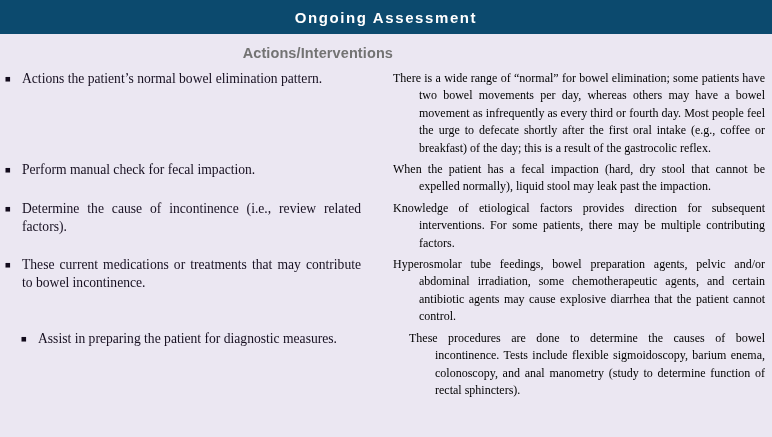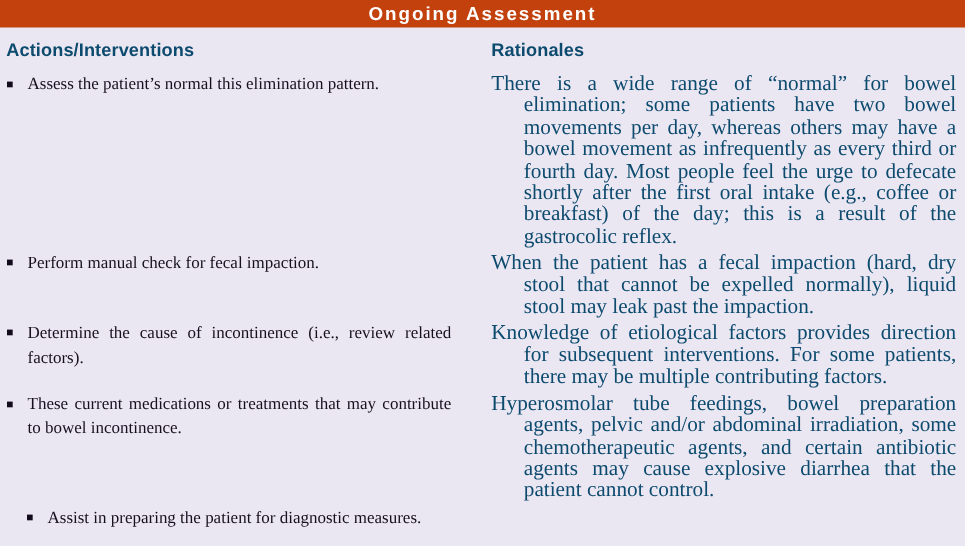--- a/index.html
+++ b/index.html
@@ -9,22 +9,22 @@
     background: #ffffff;
   }
   .card {
     width: 772px;
     height: 437px;
     background: #ebe7f2;
     overflow: hidden;
     position: relative;
   }
   .title-bar {
-    height: 22px;
-    background: #c2410c;
+    height: 34px;
+    background: #0c4a6e;
     display: flex;
     align-items: center;
     justify-content: center;
   }
   .title-bar .title {
     color: #ffffff;
     font-family: "Liberation Sans", sans-serif;
     font-weight: bold;
     font-size: 15px;
     letter-spacing: 1.6px;
@@ -34,22 +34,23 @@
   }
   .grid-row {
     display: grid;
     grid-template-columns: 388px 1fr;
   }
   .col-headers { margin-bottom: 9px; }
   .col-header {
     font-family: "Liberation Sans", sans-serif;
     font-weight: bold;
     font-size: 14.5px;
-    color: #0c4a6e;
+    color: #737373;
     letter-spacing: 0.1px;
+    text-align: right;
   }
   .row { margin-bottom: 4px; }
   .row:last-child { margin-bottom: 0; margin-left: 16px; }
   .action {
     font-size: 13.6px;
     line-height: 17.4px;
     color: #160f20;
     text-align: justify;
     padding-right: 32px;
     padding-left: 17px;
@@ -57,62 +58,62 @@
   }
   .bullet {
     display: inline-block;
     width: 17px;
     text-indent: 0;
     font-size: 9.5px;
     vertical-align: 1px;
     color: #120b1c;
   }
   .rationale {
-    font-size: 17px;
+    font-size: 12px;
     line-height: 17.4px;
-    color: #0c4a6e;
+    color: #000000;
     text-align: justify;
     padding-left: 26px;
     text-indent: -26px;
   }
 </style>
 </head>
 <body>
 
 <div class="card">
 
   <div class="title-bar">
     <span class="title">Ongoing Assessment</span>
   </div>
 
   <div class="content">
 
     <div class="grid-row col-headers">
       <div class="col-header">Actions/Interventions</div>
-      <div class="col-header">Rationales</div>
     </div>
 
     <div class="grid-row row">
-      <div class="action"><span class="bullet">■</span><span>Assess the patient’s normal this elimination pattern.</span></div>
+      <div class="action"><span class="bullet">■</span><span>Actions the patient’s normal bowel elimination pattern.</span></div>
       <div class="rationale">There is a wide range of “normal” for bowel elimination; some patients have two bowel movements per day, whereas others may have a bowel movement as infrequently as every third or fourth day. Most people feel the urge to defecate shortly after the first oral intake (e.g., coffee or breakfast) of the day; this is a result of the gastrocolic reflex.</div>
     </div>
 
     <div class="grid-row row">
       <div class="action"><span class="bullet">■</span><span>Perform manual check for fecal impaction.</span></div>
       <div class="rationale">When the patient has a fecal impaction (hard, dry stool that cannot be expelled normally), liquid stool may leak past the impaction.</div>
     </div>
 
     <div class="grid-row row">
       <div class="action"><span class="bullet">■</span><span>Determine the cause of incontinence (i.e., review related factors).</span></div>
       <div class="rationale">Knowledge of etiological factors provides direction for subsequent interventions. For some patients, there may be multiple contributing factors.</div>
     </div>
 
     <div class="grid-row row">
       <div class="action"><span class="bullet">■</span><span>These current medications or treatments that may contribute to bowel incontinence.</span></div>
       <div class="rationale">Hyperosmolar tube feedings, bowel preparation agents, pelvic and/or abdominal irradiation, some chemotherapeutic agents, and certain antibiotic agents may cause explosive diarrhea that the patient cannot control.</div>
     </div>
 
     <div class="grid-row row">
       <div class="action"><span class="bullet">■</span><span>Assist in preparing the patient for diagnostic measures.</span></div>
+      <div class="rationale">These procedures are done to determine the causes of bowel incontinence. Tests include flexible sigmoidoscopy, barium enema, colonoscopy, and anal manometry (study to determine function of rectal sphincters).</div>
     </div>
 
   </div>
 </div>
 
 </body></html>

